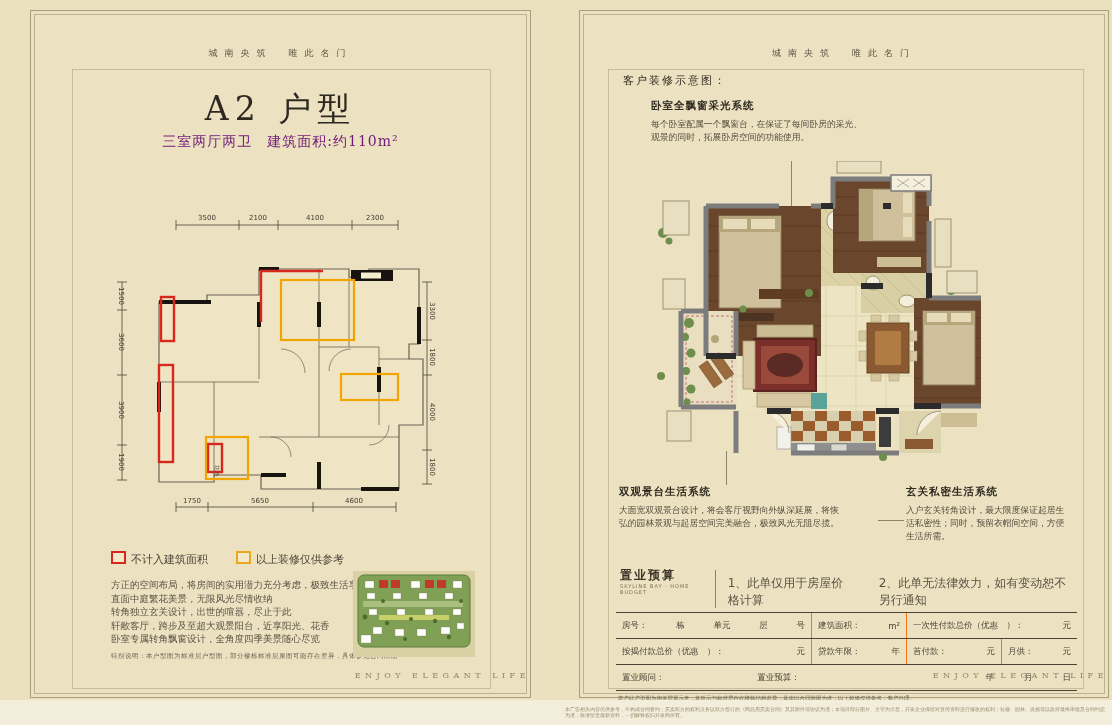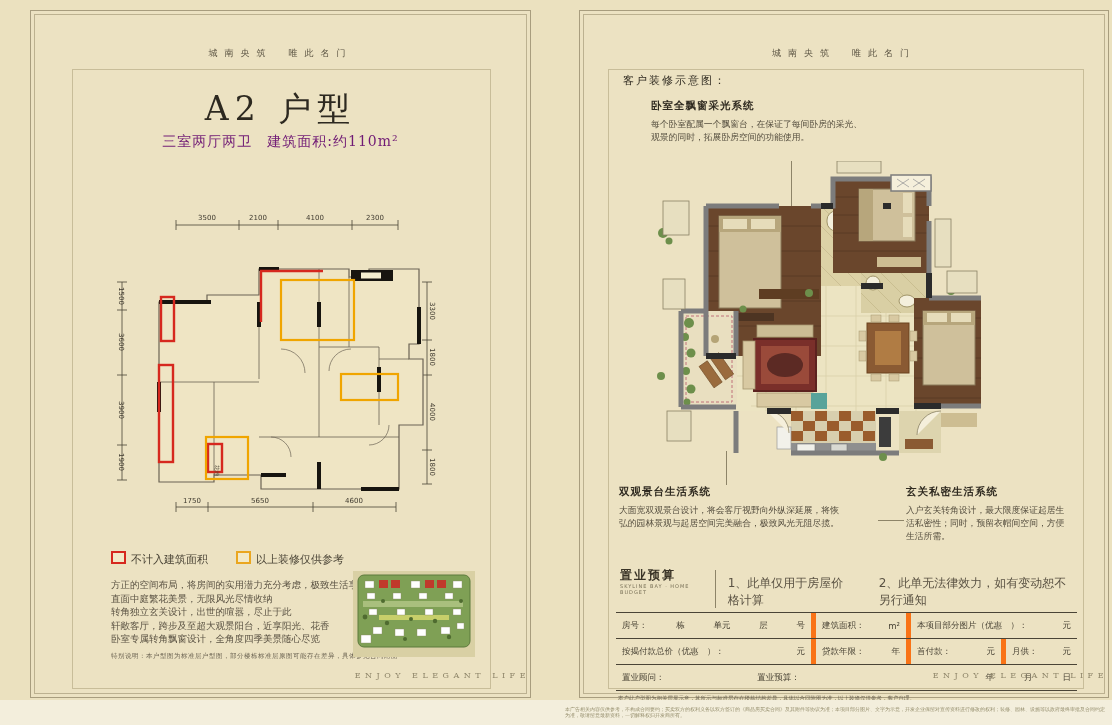--- a/index.html
+++ b/index.html
@@ -47,21 +47,21 @@
   
   .budget{position:absolute;left:36px;top:556px;width:461px;font-family:"DejaVu Sans","Liberation Sans",sans-serif;}
   .bhead{display:flex;align-items:flex-start;padding:2px 4px 3px 4px;}
   .btitle{font-size:12px;font-weight:bold;letter-spacing:2px;color:#3a3427;line-height:12px;}
   .bsub{font-size:5px;letter-spacing:1px;color:#7a7258;margin-top:2px;}
   .bsep{width:1px;background:#8d8468;align-self:stretch;margin:1px 12px;}
   .bnotes{font-size:12px;color:#5a5243;display:flex;gap:26px;margin-top:6px;}
   .btable{border-top:1.6px solid #4a4436;border-bottom:1.6px solid #4a4436;}
   .brow{display:flex;border-top:1px solid #4a4436;height:25px;align-items:center;font-size:8.5px;color:#4a4436;}
   .brow:first-child{border-top:none;}
-  .bcell{display:flex;align-items:center;padding:0 6px;box-sizing:border-box;height:100%;border-left:5px solid #f97316;}
+  .bcell{display:flex;align-items:center;padding:0 6px;box-sizing:border-box;height:100%;border-left:1px solid #f97316;}
   .bcell:first-child{border-left:none;}
   .sp{flex:1;}
   .bfoot{font-size:5.5px;color:#6e6654;padding:4px 2px 5px 2px;border-bottom:1px solid #8d8468;}
   
   .strip{position:absolute;left:0;top:700px;width:1112px;height:25px;background:#f3eedc;}
   .strip .tiny{position:absolute;left:565px;top:6px;width:540px;font-size:5px;line-height:6px;color:#97906f;font-family:"DejaVu Sans",sans-serif;}
   svg text{font-family:"DejaVu Sans","Liberation Sans",sans-serif;}
 </style>
 </head>
 <body>
@@ -470,21 +470,21 @@
           <span>层</span>
             <span class="sp"></span>
           <span>号</span>
         </div>
         <div class="bcell" style="width:95px;">
           <span>建筑面积：</span>
             <span class="sp"></span>
           <span>m²</span>
         </div>
         <div class="bcell" style="flex:1;">
-          <span>本项目部分图片（优惠　）：</span>
+          <span>一次性付款总价（优惠　）：</span>
             <span class="sp"></span>
           <span>元</span>
         </div>
       </div>
       <div class="brow">
         <div class="bcell" style="width:195px;">
           <span>按揭付款总价（优惠　）：</span>
             <span class="sp"></span>
           <span>元</span>
         </div>

